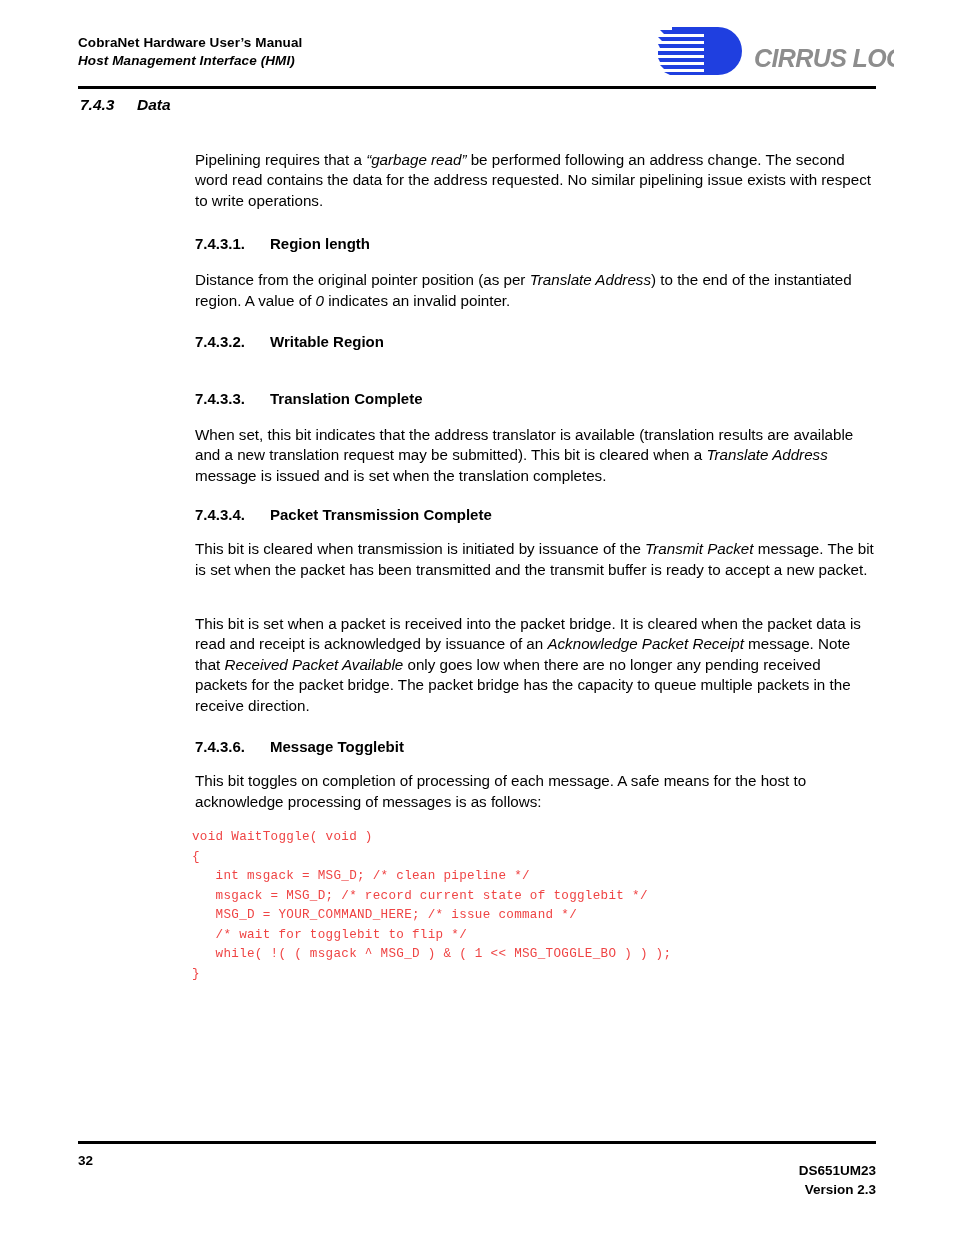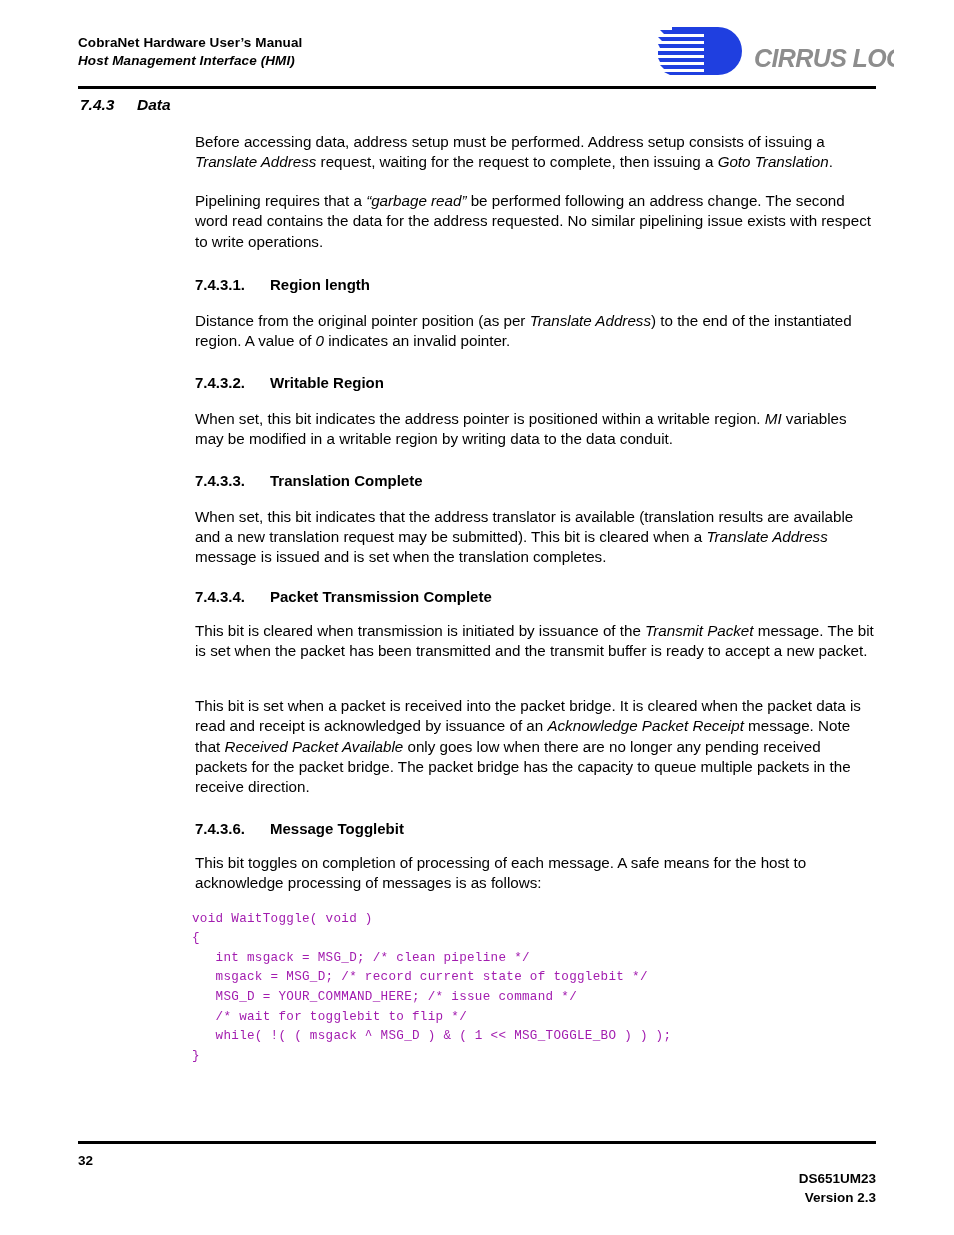--- a/index.html
+++ b/index.html
@@ -157,21 +157,21 @@
   .sp-22 { height: 22px; }
   .sp-24 { height: 24px; }
 
   pre.code {
     margin: 0;
     padding: 0;
     margin-left: 192px;
     font-family: "Liberation Mono", "DejaVu Sans Mono", monospace;
     font-size: 12.6px;
     line-height: 19.6px;
-    color: #a21caf;
+    color: #ef4444;
     white-space: pre;
     letter-spacing: 0.3px;
   }
 
   
   .rule-bottom {
     position: absolute;
     left: 78px;
     top: 1141px;
     width: 798px;
@@ -195,21 +195,21 @@
   .footer-copy {
     position: absolute;
     left: 0;
     top: 0;
     width: 798px;
     text-align: center;
   }
   .footer-right {
     position: absolute;
     right: 0;
-    top: 16px;
+    top: 8px;
     text-align: right;
   }
   .footer-right div { line-height: 19px; white-space: nowrap; }
 </style>
 </head>
 <body>
 
 <div class="page">
 
   <div class="header">
@@ -259,41 +259,39 @@
 
   <div class="content">
 
     <div class="h3">
       <span class="num">7.4.3</span>
       <span class="ttl">Data</span>
     </div>
 
     <div class="sp-10"></div>
 
-    <p class="body">Before accessing data, address setup must be performed. Address setup consists of issuing a <i>Translate Address</i> request, waiting for the request to complete, then issuing a <i>Goto Translation</i>.</p>
     <div class="sp-18"></div>
     <p class="body">Pipelining requires that a <i>“garbage read”</i> be performed following an address change. The second word read contains the data for the address requested. No similar pipelining issue exists with respect to write operations.</p>
 
     <div class="sp-24"></div>
 
     <div class="h4">
       <span class="num">7.4.3.1.</span>
       <span class="ttl">Region length</span>
     </div>
     <div class="sp-14"></div>
     <p class="body">Distance from the original pointer position (as per <i>Translate Address</i>) to the end of the instantiated region. A value of <i>0</i> indicates an invalid pointer.</p>
 
     <div class="sp-22"></div>
 
     <div class="h4">
       <span class="num">7.4.3.2.</span>
       <span class="ttl">Writable Region</span>
     </div>
     <div class="sp-14"></div>
-    <p class="body">When set, this bit indicates the address pointer is positioned within a writable region. <i>MI</i> variables may be modified in a writable region by writing data to the data conduit.</p>
 
     <div class="sp-22"></div>
 
     <div class="h4">
       <span class="num">7.4.3.3.</span>
       <span class="ttl">Translation Complete</span>
     </div>
     <div class="sp-14"></div>
     <p class="body">When set, this bit indicates that the address translator is available (translation results are available and a new translation request may be submitted). This bit is cleared when a <i>Translate Address</i> message is issued and is set when the translation completes.</p>
 

